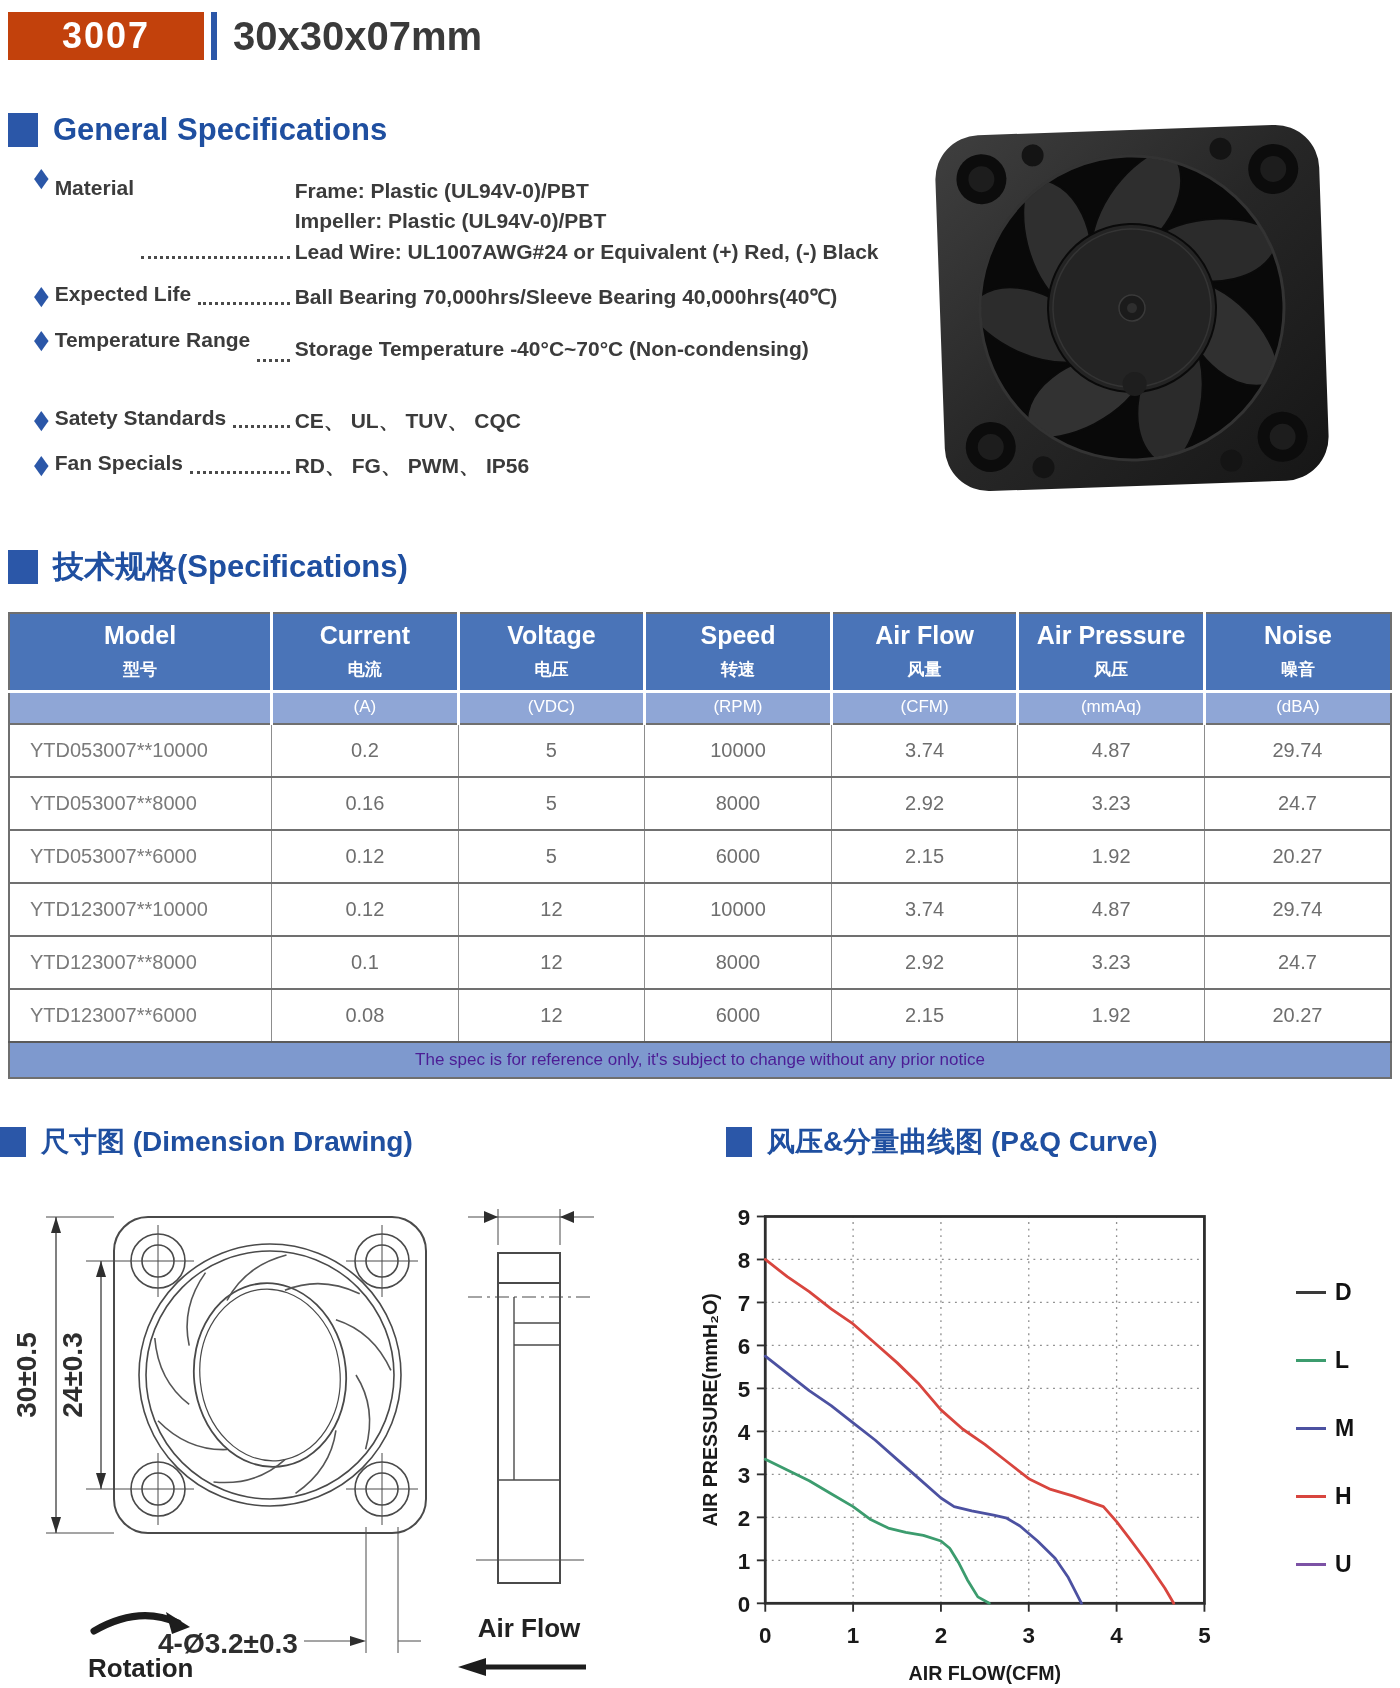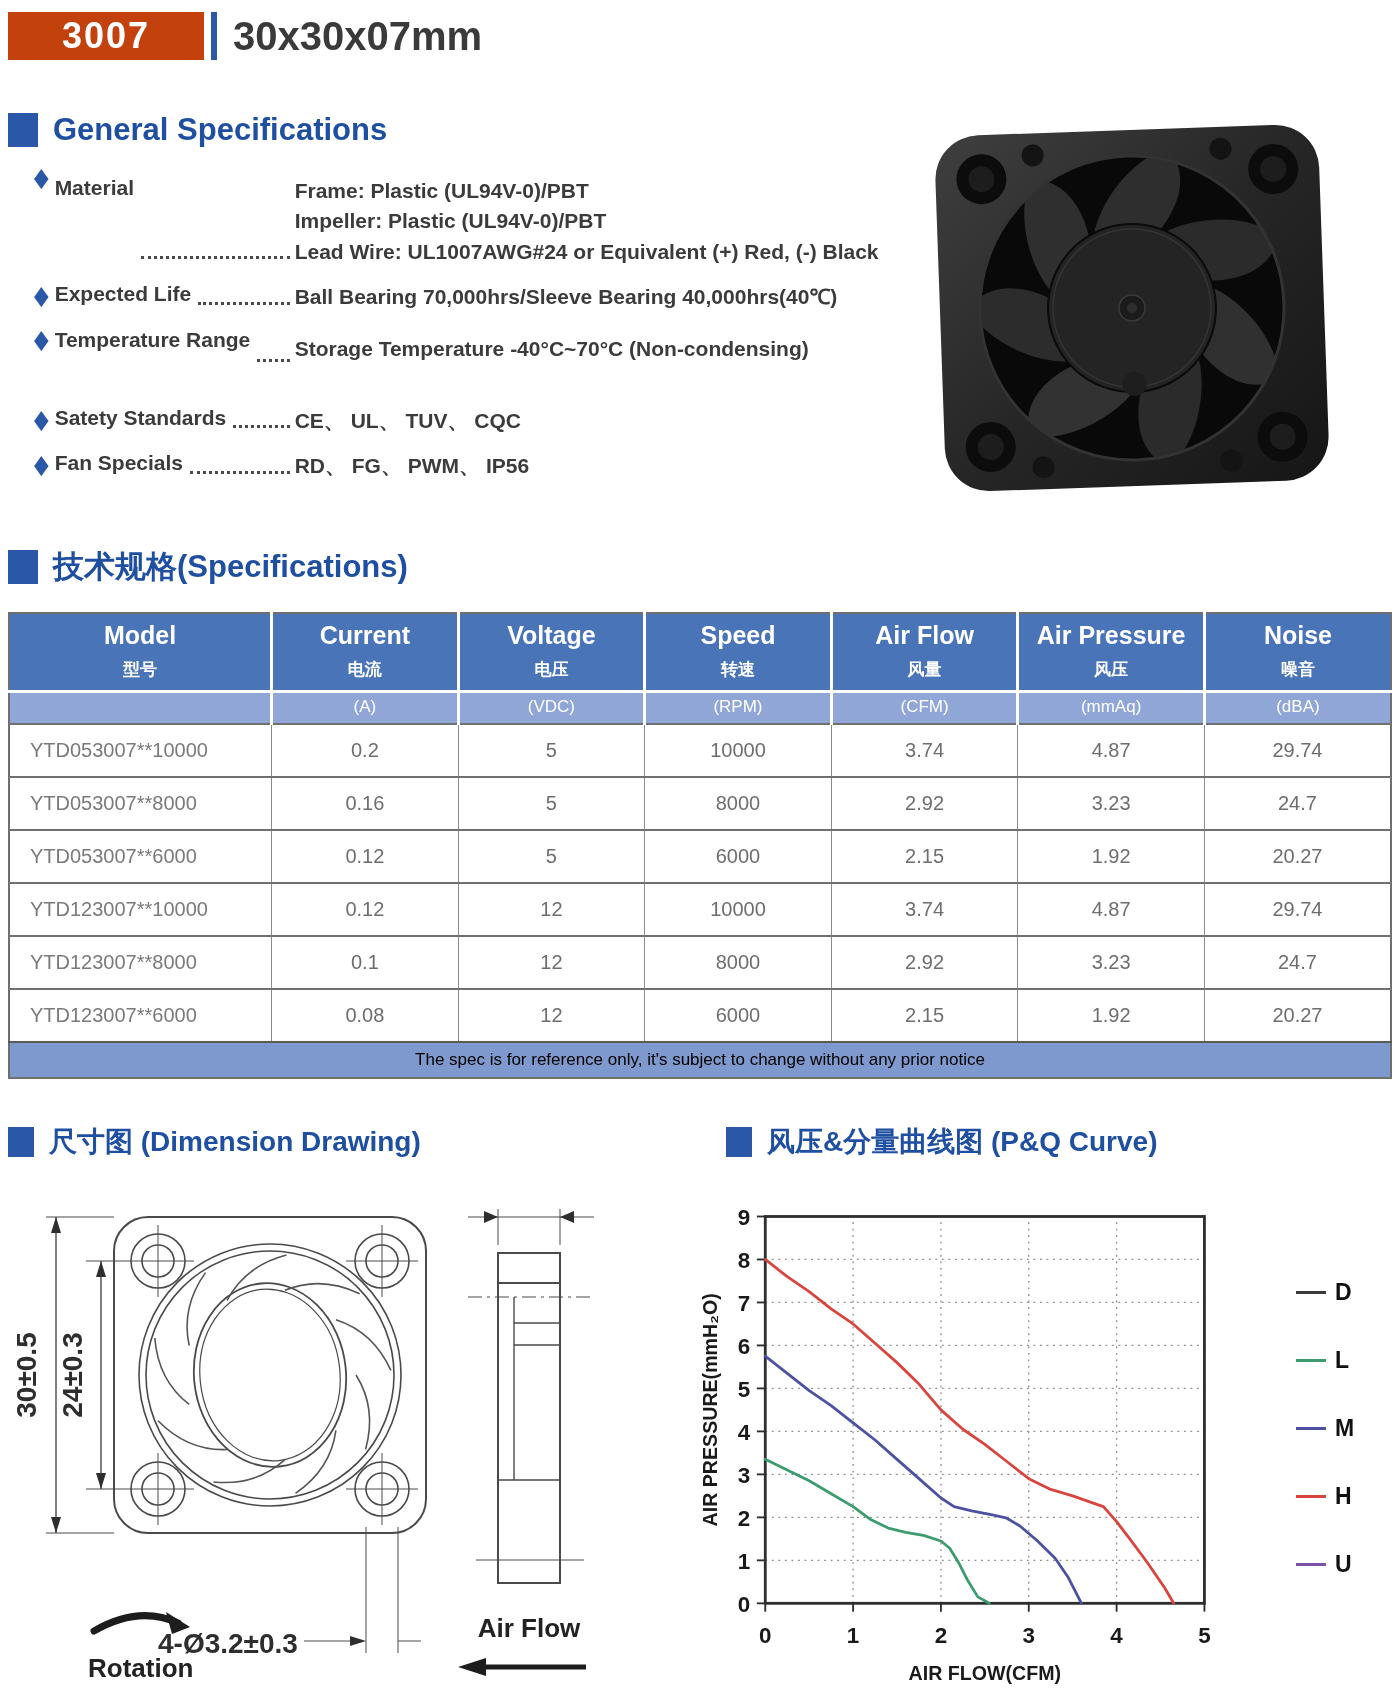--- a/index.html
+++ b/index.html
@@ -60,29 +60,29 @@
     border-right:3px solid #fff; border-top:3px solid #fff; padding:4px 0 6px;
   }
   table.spec tr.units th:last-child { border-right:none; }
   table.spec tbody td {
     border:1px solid #8d8d8d; border-top:2px solid #707070;
     font-size:20px; color:#6e6e6e; text-align:center; height:53px;
     background:#fff;
   }
   table.spec tbody td.model { text-align:left; padding-left:20px; color:#7a7a7a; }
   table.spec tfoot td {
-    background:#7e99ce; color:#000000; font-size:17px; text-align:center;
+    background:#7e99ce; color:#4c1d95; font-size:17px; text-align:center;
     padding:7px 0; border-top:2px solid #5a5a5a;
   }
 
   
   .bottom { display:flex; margin-top:44px; }
   .bottom-left  { width:698px; }
   .bottom-right { width:702px; }
-  #dim-heading { margin-left:8px; }
+  #dim-heading { }
   #pq-heading  { margin-left:28px; }
   .dim-canvas { margin:14px 0 0 6px; }
   .pq-wrap { display:flex; margin-top:2px; }
   #pq-svg { width:598px; height:548px; flex-shrink:0; }
   #pq-legend { display:flex; flex-direction:column; gap:41px; margin-top:116px; margin-left:0; }
   .legend-item { display:flex; align-items:center; gap:9px; }
   .legend-line { width:30px; height:3px; display:inline-block; }
   .legend-label { font-size:23px; font-weight:bold; color:#111; }
 
   

